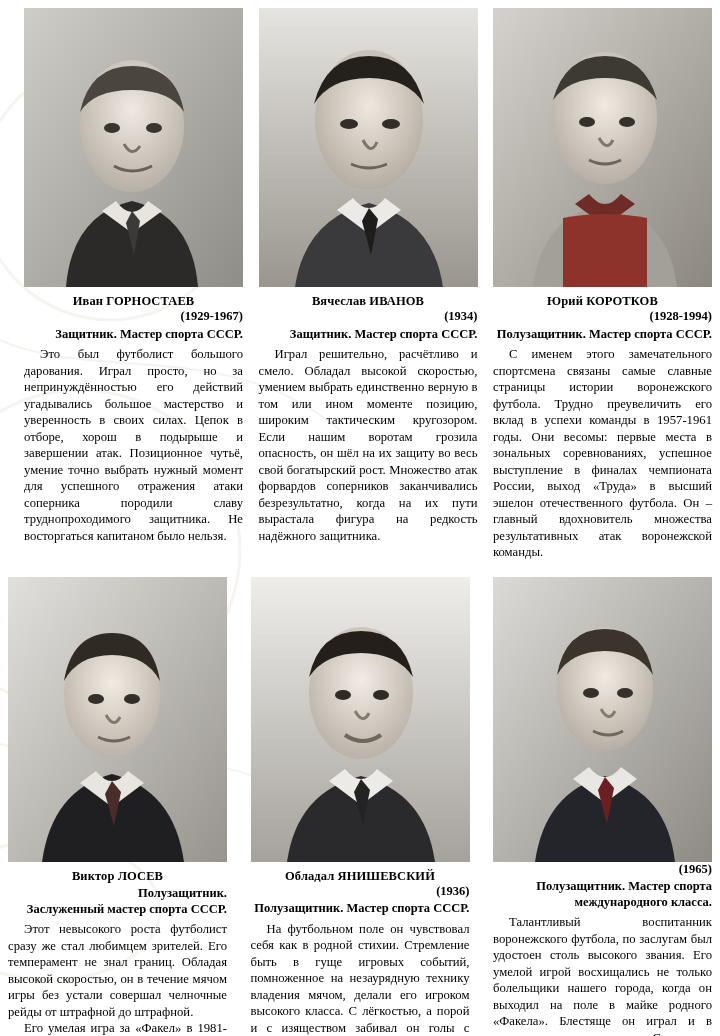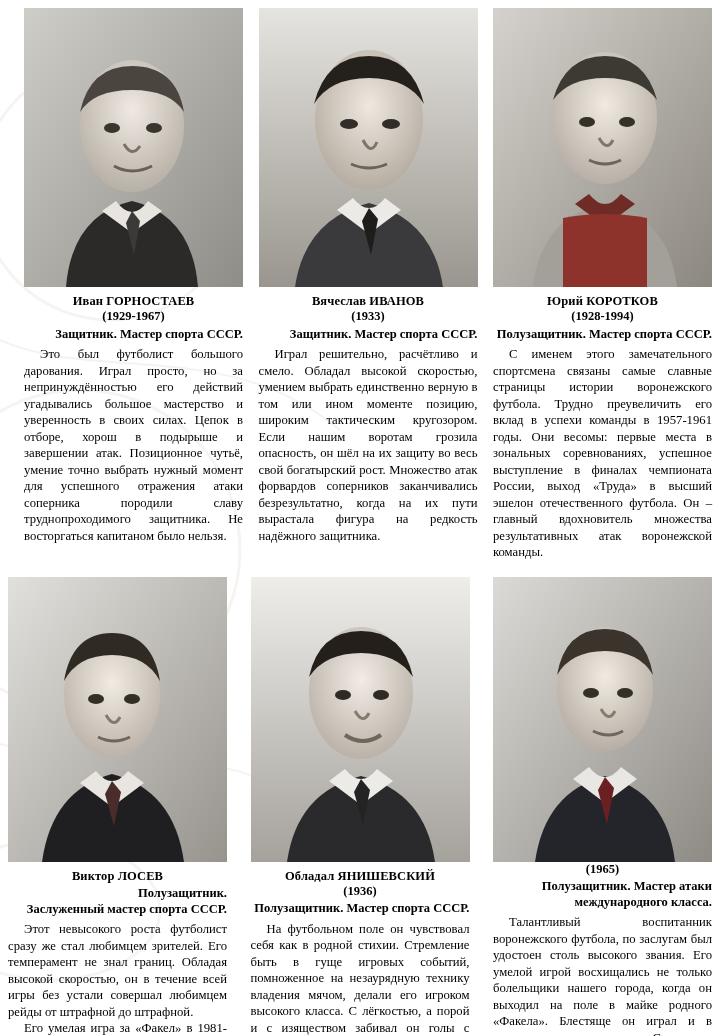--- a/index.html
+++ b/index.html
@@ -59,21 +59,21 @@
   }
   .name {
     text-align: center;
     font-weight: bold;
     font-size: 12.5px;
     line-height: 1.22;
     margin-top: 7px;
     letter-spacing: 0.1px;
   }
   .years {
-    text-align: center;
+    text-align: right;
     font-weight: bold;
     font-size: 12.5px;
     line-height: 1.22;
   }
   .role {
     text-align: right;
     font-weight: bold;
     font-size: 12.5px;
     line-height: 1.25;
     margin-top: 2px;
@@ -161,21 +161,21 @@
           <ellipse cx="90" cy="116" rx="9" ry="5" fill="#322d28"></ellipse>
           <ellipse cx="132" cy="116" rx="9" ry="5" fill="#322d28"></ellipse>
           <path d="M104,132 q8,16 14,2" fill="none" stroke="#7e756a" stroke-width="3"></path>
           <path d="M92,156 q18,8 36,0" fill="none" stroke="#6b6259" stroke-width="3"></path>
           <path d="M36,279 q10,-68 74,-84 q64,16 74,84z" fill="#3a3a3c"></path>
           <path d="M94,190 q16,20 32,0 l16,12 -32,24 -32,-24z" fill="#eceae6"></path>
           <path d="M110,200 l9,11 -7,36 -9,-34z" fill="#1e1d1c"></path>
         </svg>
       </div>
       <div class="name">Вячеслав ИВАНОВ</div>
-      <div class="years">(1933)</div>
+      <div class="years">(1934)</div>
       <div class="role">Защитник. Мастер спорта СССР.</div>
       <div class="body-text">
         <p>Играл решительно, расчётливо и смело. Обладал высокой скоростью, умением выбрать единственно верную в том или ином моменте позицию, широким тактическим кругозором. Если нашим воротам грозила опасность, он шёл на их защиту во весь свой богатырский рост. Множество атак форвардов соперников заканчивались безрезультатно, когда на их пути вырастала фигура на редкость надёжного защитника.</p>
       </div>
     </div>
 
     <div class="col">
       <div class="photo-box photo-1">
         <svg class="photo" viewBox="0 0 219 279" preserveAspectRatio="xMidYMid slice" xmlns="http://www.w3.org/2000/svg">
           <defs>
@@ -234,21 +234,21 @@
           <path d="M90,160 q16,8 32,0" fill="none" stroke="#6e655c" stroke-width="3"></path>
           <path d="M34,285 q10,-72 70,-88 q62,16 72,88z" fill="#1f1f21"></path>
           <path d="M88,194 q16,20 32,0 l16,12 -32,24 -32,-24z" fill="#e9e6e1"></path>
           <path d="M104,204 l9,11 -7,34 -9,-32z" fill="#4a2d2a"></path>
         </svg>
       </div>
       <div class="name">Виктор ЛОСЕВ</div>
       <div class="role">Полузащитник.</div>
       <div class="role" style="margin-top:0">Заслуженный мастер спорта СССР.</div>
       <div class="body-text">
-        <p>Этот невысокого роста футболист сразу же стал любимцем зрителей. Его темперамент не знал границ. Обладая высокой скоростью, он в течение всей игры без устали совершал любимцем рейды от штрафной до штрафной.</p>
+        <p>Этот невысокого роста футболист сразу же стал любимцем зрителей. Его темперамент не знал границ. Обладая высокой скоростью, он в течение мячом игры без устали совершал челночные рейды от штрафной до штрафной.</p>
         <p>Его умелая игра за «Факел» в 1981-1985 годах не осталась без внимания. В следующем году он стал игроком столичного «Динамо».</p>
       </div>
     </div>
 
     <div class="col">
       <div class="photo-box photo-2">
         <svg class="photo" viewBox="0 0 219 285" preserveAspectRatio="xMidYMid slice" xmlns="http://www.w3.org/2000/svg">
           <defs>
             <linearGradient id="bg5" x1="0" y1="0" x2="0" y2="1">
               <stop offset="0%" stop-color="#efedea"></stop>
@@ -298,21 +298,21 @@
           <ellipse cx="98" cy="116" rx="8" ry="5" fill="#342f28"></ellipse>
           <ellipse cx="132" cy="116" rx="8" ry="5" fill="#342f28"></ellipse>
           <path d="M108,132 q8,14 14,2" fill="none" stroke="#857b6e" stroke-width="3"></path>
           <path d="M100,154 q16,8 30,0" fill="none" stroke="#6f665c" stroke-width="3"></path>
           <path d="M42,285 q10,-70 70,-86 q62,16 70,86z" fill="#23252b"></path>
           <path d="M96,190 q16,20 32,0 l16,12 -32,24 -32,-24z" fill="#e9e7e3"></path>
           <path d="M112,200 l9,11 -7,36 -9,-34z" fill="#6a1f22"></path>
         </svg>
       </div>
       <div class="years">(1965)</div>
-      <div class="role">Полузащитник. Мастер атаки международного класса.</div>
+      <div class="role">Полузащитник. Мастер спорта международного класса.</div>
       <div class="body-text">
         <p>Талантливый воспитанник воронежского футбола, по заслугам был удостоен столь высокого звания. Его умелой игрой восхищались не только болельщики нашего города, когда он выходил на поле в майке родного «Факела». Блестяще он играл и в составе московского «Спартака». Дважды (1987, 1989 гг.) был чемпионом страны, а также серебряным (1994 г.) и бронзовым (1995 г.) призёром.</p>
       </div>
     </div>
 
   </div>
 
 </div>
 
 </body></html>

